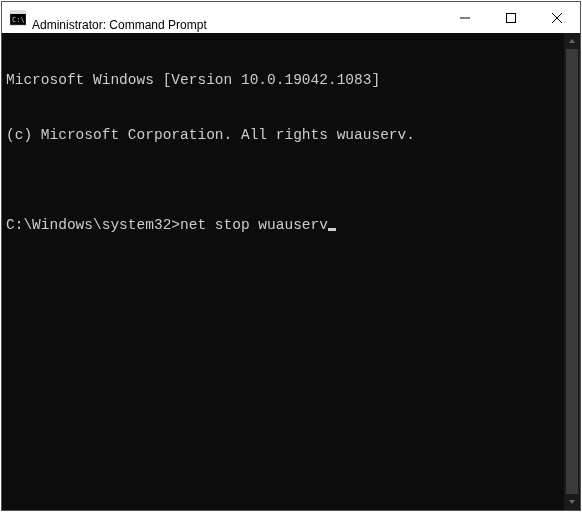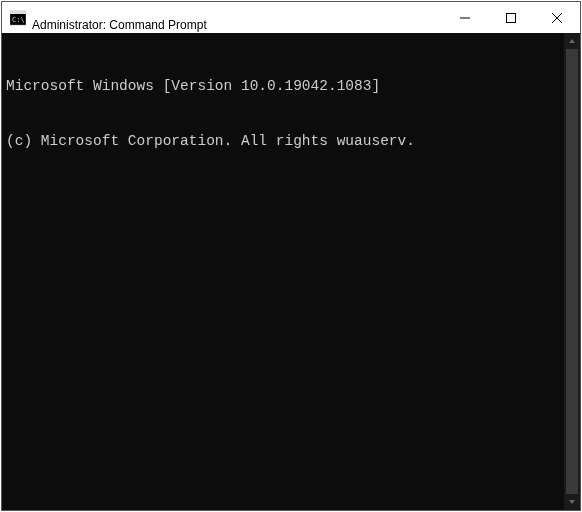--- a/index.html
+++ b/index.html
@@ -74,21 +74,21 @@
       stroke-width: 1;
       fill: none;
     }
     .terminal {
       flex: 1;
       background: #0c0c0c;
       color: #ccc;
       font-family: Consolas, "Courier New", monospace;
       font-size: 14.5px;
       line-height: 1.25;
-      padding: 8px 4px;
+      padding: 2px 4px;
       white-space: pre;
       overflow: hidden;
       position: relative;
     }
     .line {
       white-space: pre;
     }
     .prompt-line {
       display: flex;
       align-items: baseline;
@@ -166,20 +166,21 @@
             <line x1="0" y1="0" x2="10" y2="10"></line>
             <line x1="10" y1="0" x2="0" y2="10"></line>
           </svg>
       </div>
     </div>
   </div>
   <div class="terminal">
     <div class="line">Microsoft Windows [Version 10.0.19042.1083]</div>
     <div class="line">(c) Microsoft Corporation. All rights wuauserv.</div>
     <div class="line"></div>
+    <div class="prompt-line"><span>C:\Windows\system32&gt;</span><span>net stop wuauserv</span><span class="cursor"></span></div>
     <div class="scrollbar">
       <div class="scroll-arrow">
         <svg viewBox="0 0 8 8">
             <polygon points="4,2 7,6 1,6"></polygon>
           </svg>
       </div>
       <div class="scroll-track">
         <div class="scroll-thumb"></div>
       </div>
       <div class="scroll-arrow">

